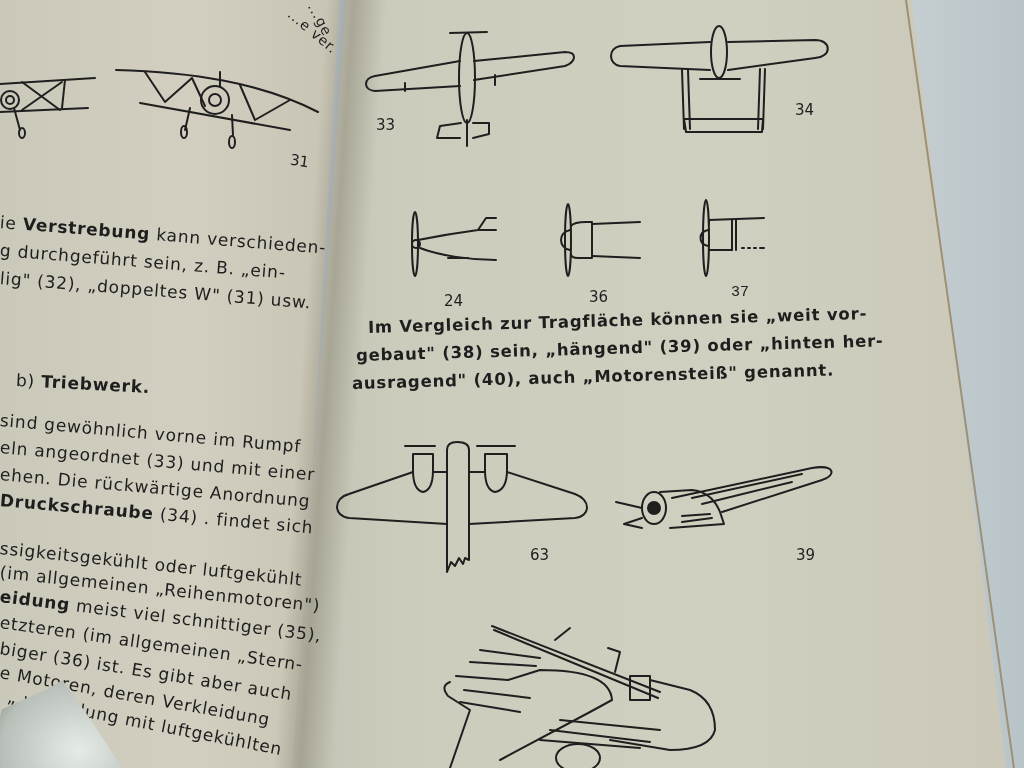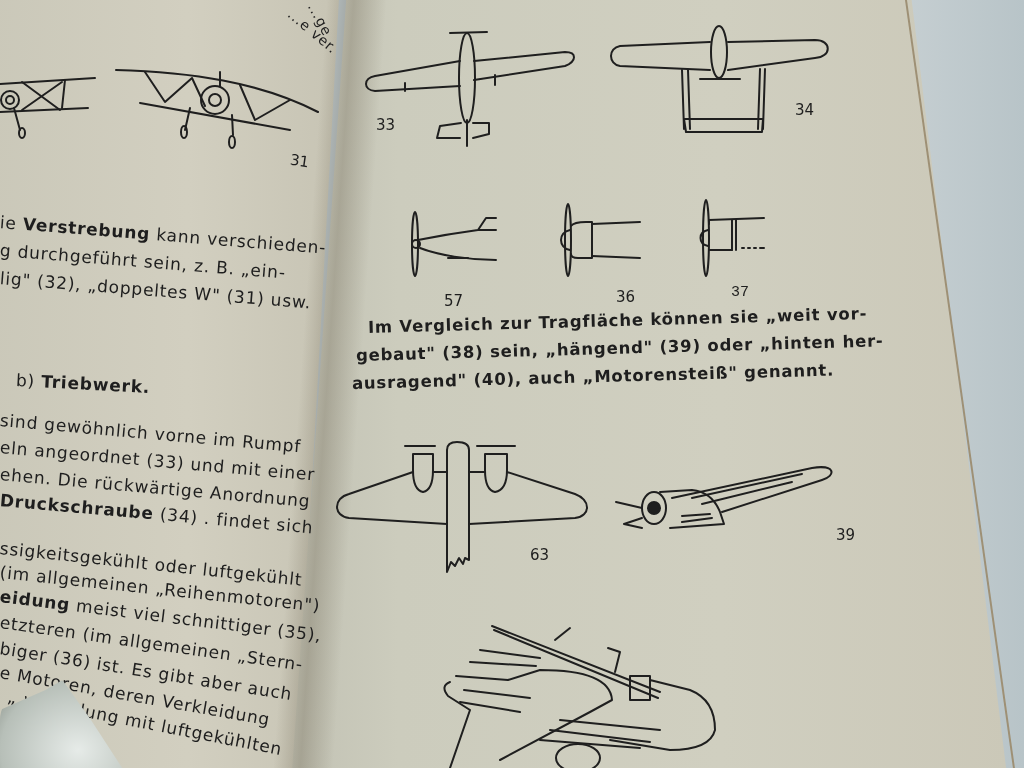--- a/index.html
+++ b/index.html
@@ -112,31 +112,31 @@
 
   <div class="fig" style="left:408px;top:210px;">
     <svg width="95" height="70">
       <ellipse cx="7" cy="34" rx="3" ry="32"></ellipse>
       <circle cx="8" cy="34" r="4"></circle>
       <path d="M10 30 C30 26 55 22 70 20 L78 8 L88 8 M70 20 L88 20"></path>
       <path d="M12 38 C30 45 60 50 88 50"></path>
       <path d="M40 48 L60 48"></path>
     </svg>
   </div>
-  <div class="fignum" style="left:444px;top:292px;">57</div>
+  <div class="fignum" style="left:444px;top:292px;">24</div>
 
   <div class="fig" style="left:556px;top:202px;">
     <svg width="90" height="80">
       <ellipse cx="12" cy="38" rx="3" ry="36"></ellipse>
       <path d="M14 28 C2 30 2 46 14 48"></path>
       <path d="M15 24 Q18 20 30 20 L36 20 L36 56 L22 56 Q15 56 15 52"></path>
       <path d="M36 22 L84 20 M36 54 L84 56"></path>
     </svg>
   </div>
-  <div class="fignum" style="left:616px;top:288px;">36</div>
+  <div class="fignum" style="left:589px;top:288px;">36</div>
 
   <div class="fig" style="left:694px;top:196px;">
     <svg width="90" height="85">
       <ellipse cx="12" cy="42" rx="3" ry="38"></ellipse>
       <path d="M14 34 C4 36 4 48 14 50"></path>
       <path d="M15 28 L15 24 L70 22 M15 54 L38 54"></path>
       <path d="M38 24 L38 54 M42 24 L42 54"></path>
       <path d="M48 52 L50 52 M54 52 L56 52 M60 52 L62 52 M66 52 L70 52"></path>
     </svg>
   </div>
@@ -163,21 +163,21 @@
     <svg width="225" height="75">
       <path d="M60 36 L200 6 C224 2 224 14 210 18 L110 50"></path>
       <path d="M80 36 L190 12 M90 42 L180 20"></path>
       <ellipse cx="42" cy="46" rx="12" ry="16"></ellipse>
       <circle cx="42" cy="46" r="6" style="fill:#1f1f1f"></circle>
       <path d="M48 30 L80 28 Q100 30 108 50 L112 62 L58 66"></path>
       <path d="M30 46 L4 40 M30 56 L12 62 L30 66"></path>
       <path d="M70 60 L100 56 M70 54 L98 52"></path>
     </svg>
   </div>
-  <div class="fignum" style="left:796px;top:526px;margin-left:40px;">39</div>
+  <div class="fignum" style="left:796px;top:546px;">39</div>
 
   <div class="fig" style="left:440px;top:620px;">
     <svg width="290" height="150">
       <path d="M52 6 L220 72 M54 10 L218 78"></path>
       <path d="M130 8 L115 20"></path>
       <path d="M168 28 L180 32 M180 32 L175 52"></path>
       <path d="M16 56 L68 60 L100 50 Q170 50 172 80 L150 92 L60 140"></path>
       <path d="M10 62 Q0 66 8 76 L30 90 L10 148"></path>
       <path d="M190 56 L210 56 L210 80 L190 80 Z M210 60 L250 70 Q275 80 275 110 Q270 130 230 130 L170 120"></path>
       <path d="M120 100 L220 110 M110 110 L210 122 M100 120 L200 128"></path>

